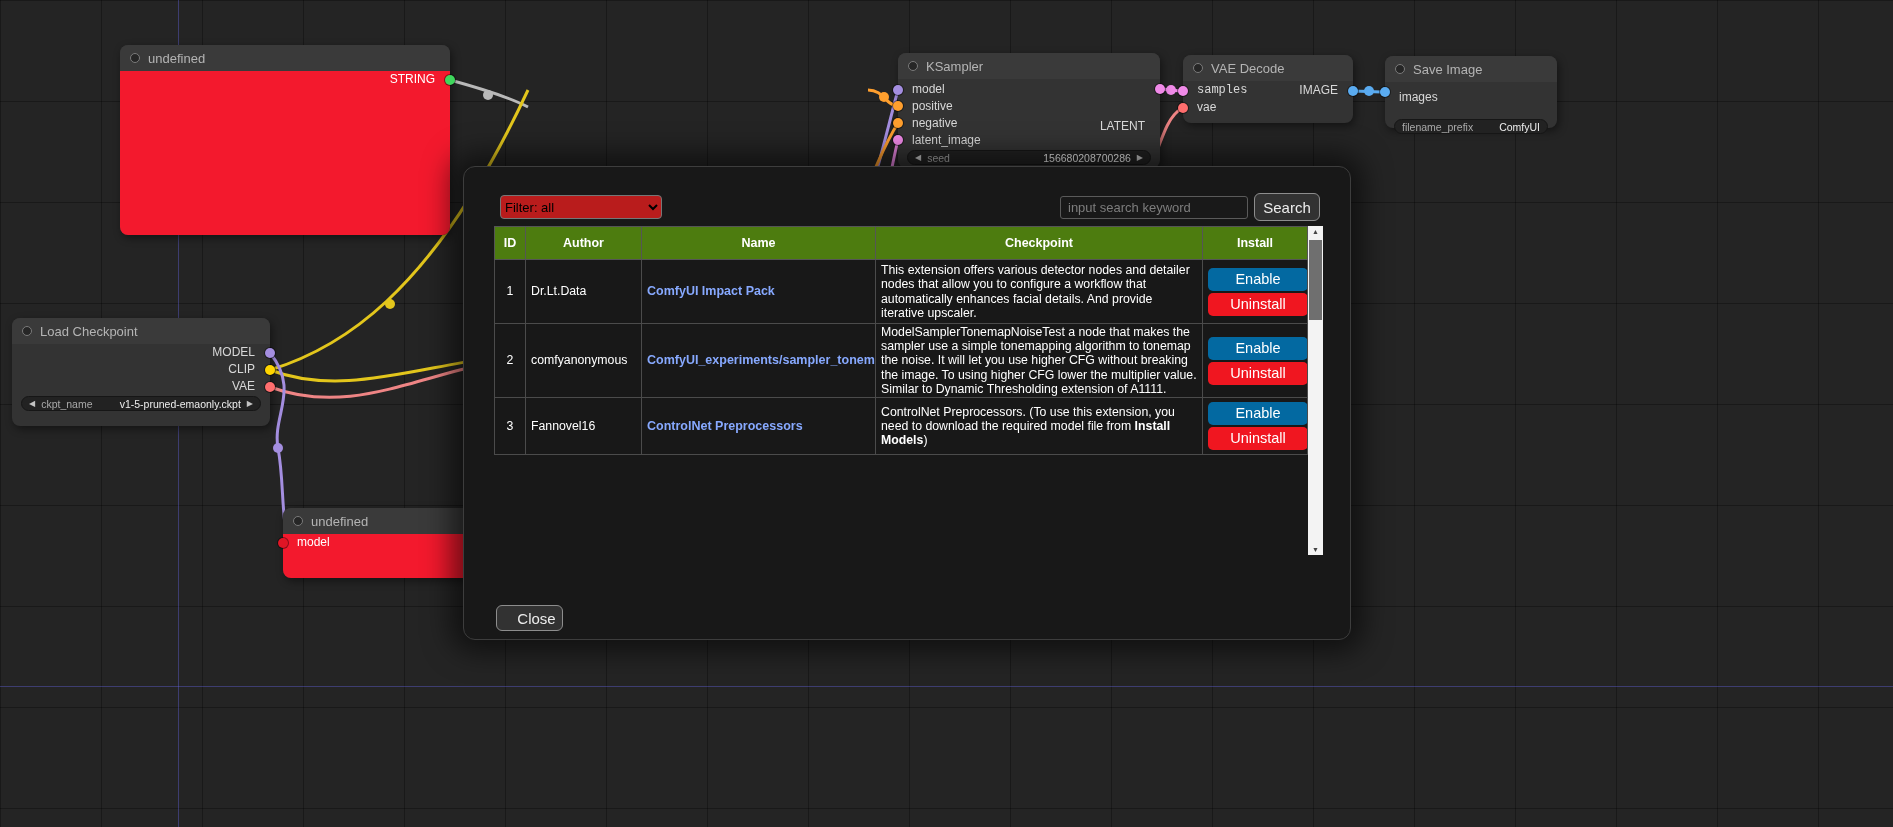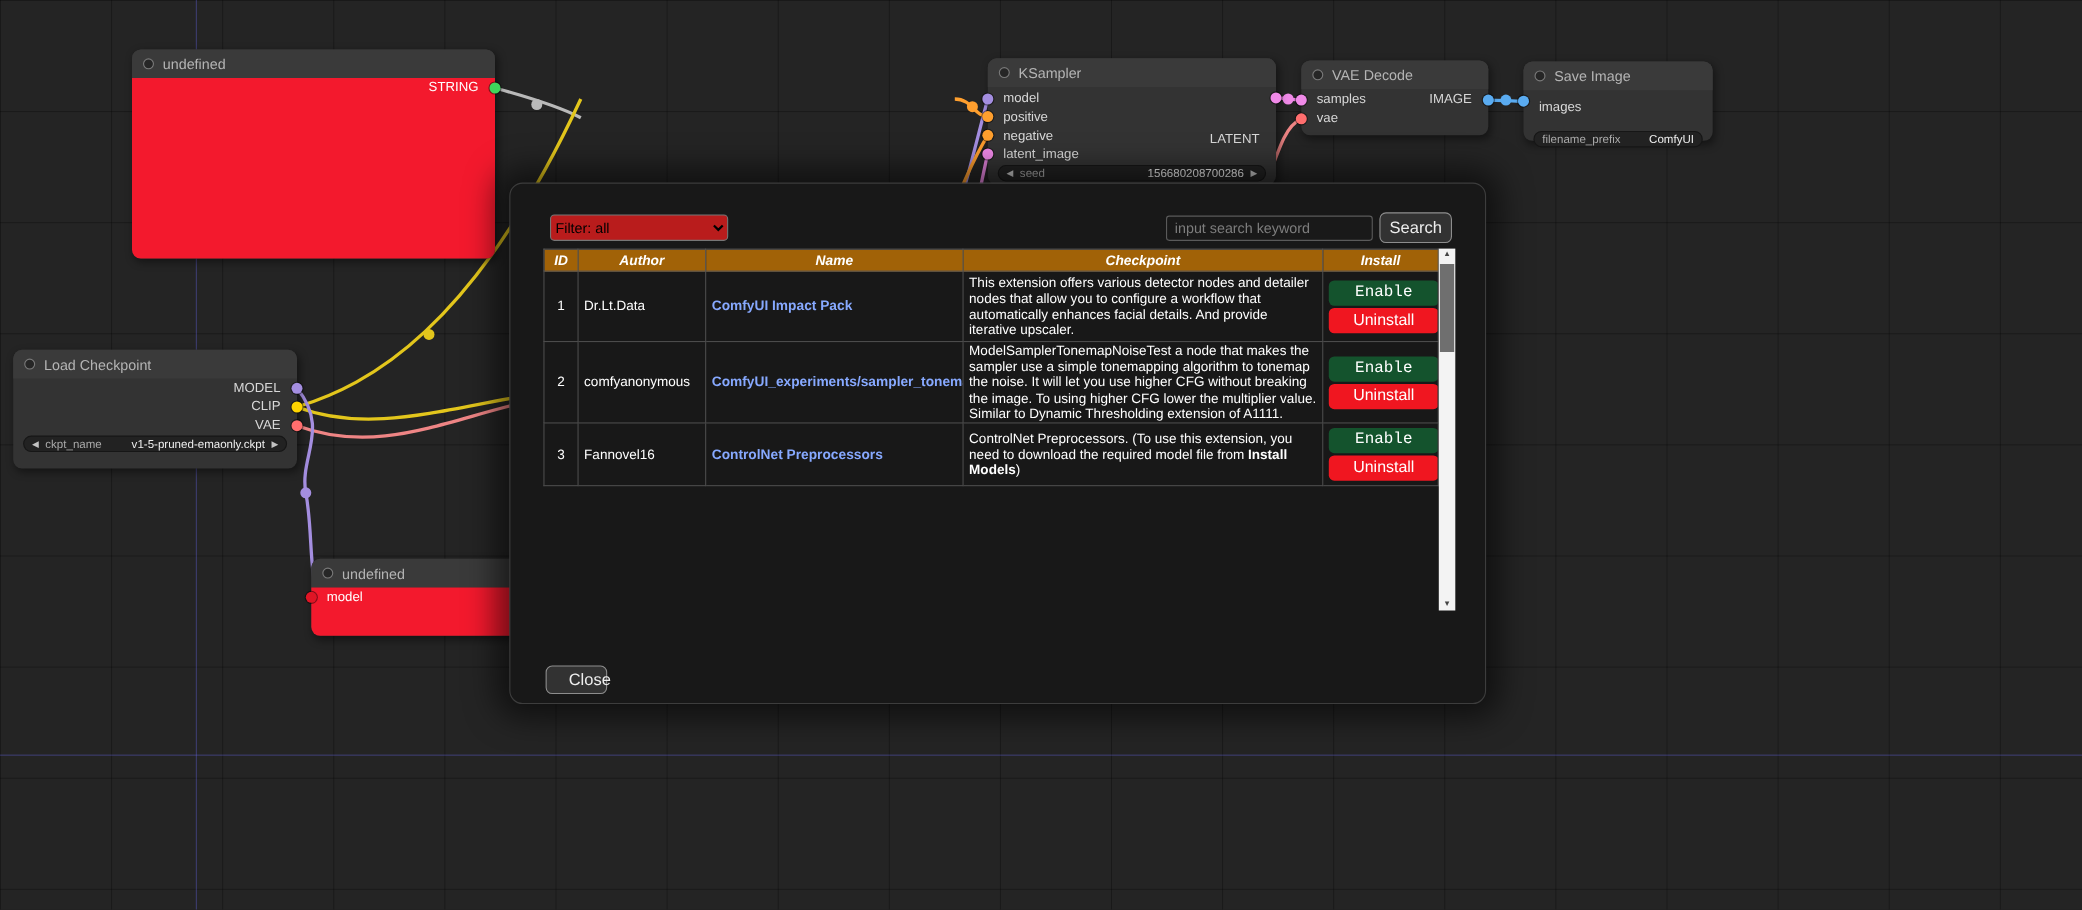--- a/index.html
+++ b/index.html
@@ -70,41 +70,41 @@
     color:#dddddd; font-size:13px; padding:0 7px;
     font-family:"Liberation Sans", sans-serif;
   }
   #search-input::placeholder { color:#7d7d7d; }
   .gbtn {
     background:#323232; border:1px solid #8d8d8d; border-radius:6px;
     color:#ededed; font-size:15px; font-family:"Liberation Sans", sans-serif;
     cursor:pointer;
   }
   #search-btn { position:absolute; left:790px; top:26px; width:66px; height:28px; }
-  #close-btn  { position:absolute; left:32px; top:438px; width:56px; height:26px;padding-left:20px; }
+  #close-btn  { position:absolute; left:32px; top:438px; width:67px; height:26px;padding-left:20px; }
 
   #table-wrap { position:absolute; left:30px; top:59px; width:829px; height:329px; }
   table.exts { border-collapse:collapse; table-layout:fixed; width:813px; }
   table.exts th {
-    background:#a16207; color:#ffffff; font-size:12.5px; font-weight:bold;
-    border:1px solid #555555; padding:1px 4px; height:20px;font-style:italic;
+    background:#4d7c0f; color:#ffffff; font-size:12.5px; font-weight:bold;
+    border:1px solid #555555; padding:1px 4px; height:33px;
   }
   table.exts td {
     border:1px solid #4b4b4b; color:#ffffff; font-size:12.3px;
     padding:1px 5px; vertical-align:middle; line-height:1.14;
     overflow:hidden;
   }
   td.cid { text-align:center; }
   .extlink { color:#87a9ff; font-weight:bold; font-size:12.5px; cursor:pointer; text-decoration:none; }
   .ibtn {
     display:block; width:100px; height:23px; margin:2px auto;
     border:none; border-radius:5px; color:#ffffff; font-size:14.5px;
     font-family:"Liberation Sans", sans-serif; cursor:pointer; line-height:21px;
   }
-  .ibtn.enable    { background:#14532d;font-family:Liberation Mono, monospace; }
+  .ibtn.enable    { background:#0369a1; }
   .ibtn.uninstall { background:#f01620; }
 
   #scrollbar { position:absolute; right:0; top:0; width:15px; height:329px; background:#f3f3f3; }
   #sb-up   { position:absolute; top:2px; left:0; width:100%; text-align:center; font-size:7px; color:#444; line-height:1; }
   #sb-down { position:absolute; bottom:2px; left:0; width:100%; text-align:center; font-size:7px; color:#444; line-height:1; }
   #sb-thumb { position:absolute; top:14px; left:1px; width:13px; height:80px; background:#6f6f6f; }
 </style>
 </head>
 <body>
 
@@ -164,21 +164,21 @@
       <span class="wval">156680208700286</span>
       <span class="warr">▶</span>
     </div>
   </div>
 
   <div class="node" style="left:1183px; top:55px; width:170px; height:68px;">
     <div class="nhdr">
       <span class="ncircle"></span>
       <span class="ntitle">VAE Decode</span>
     </div>
-    <div class="lbl l" style="top:28px;">samples</div>
+    <div class="lbl l" style="top:28px;font-family:Liberation Mono, monospace;">samples</div>
     <span class="pdot in" style="top:31px; background:#f08ae8;"></span>
     <div class="lbl l" style="top:45px;">vae</div>
     <span class="pdot in" style="top:48px; background:#ff6e6e;"></span>
     <div class="lbl r" style="top:28px;">IMAGE</div>
     <span class="pdot out" style="top:31px; background:#5aabf0;"></span>
   </div>
 
   <div class="node" style="left:1385px; top:56px; width:172px; height:72px;">
     <div class="nhdr">
       <span class="ncircle"></span>

